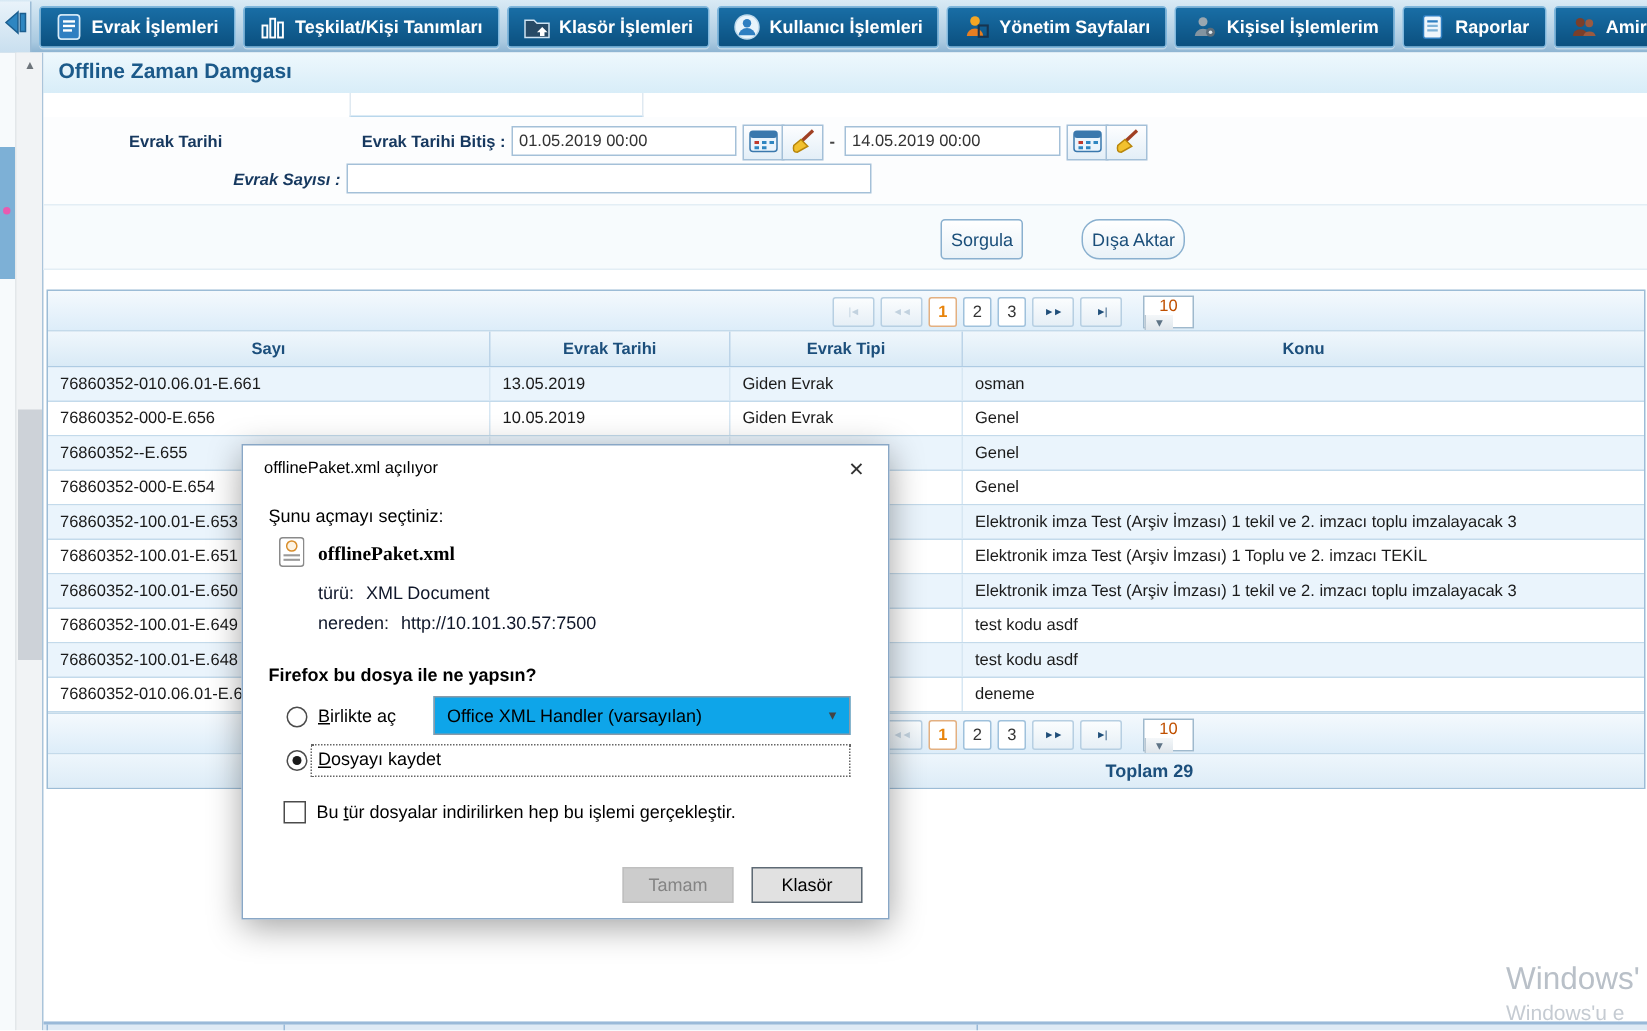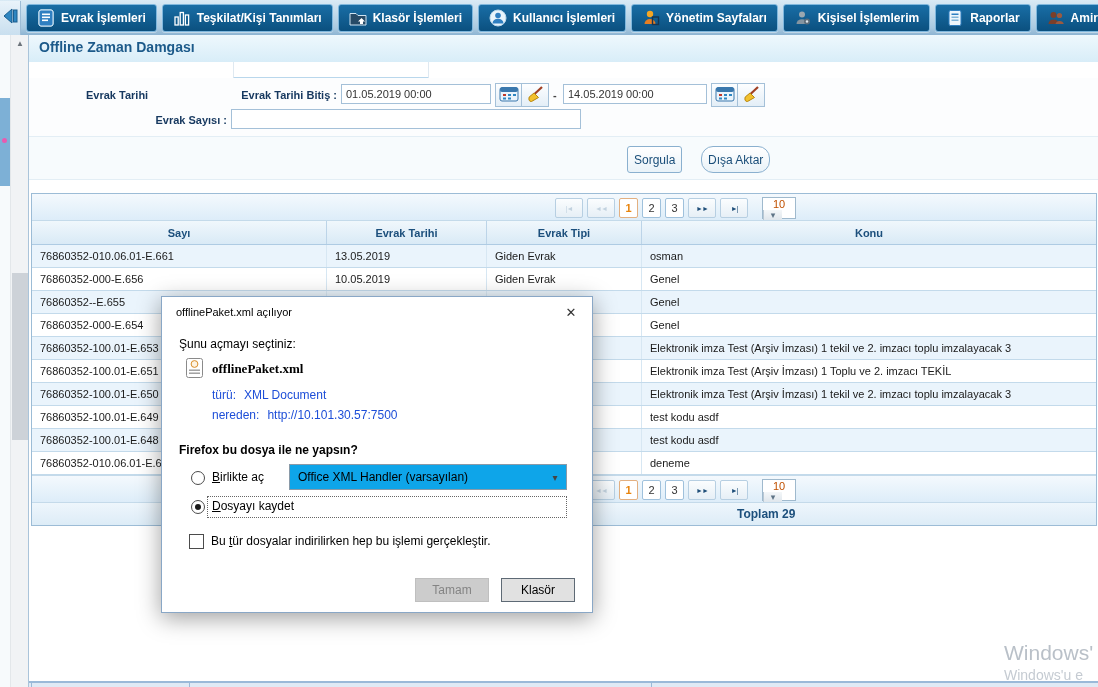--- a/index.html
+++ b/index.html
@@ -94,21 +94,21 @@
 
   
   #dialog{position:absolute;left:161px;top:296px;width:430px;height:315px;background:#fff;
       border:1px solid #89a7c6;box-shadow:0 5px 22px rgba(0,0,0,.38);font-size:12px;color:#000;}
   #dlg-title{position:absolute;left:14px;top:9px;font-size:11px;color:#000;}
   #dlg-close{position:absolute;right:8px;top:5px;width:26px;height:20px;display:flex;align-items:center;
       justify-content:center;font-size:13px;color:#333;cursor:pointer;}
   #dlg-intro{position:absolute;left:17px;top:40px;}
   #dlg-fileicon{position:absolute;left:24px;top:61px;}
   #dlg-filename{position:absolute;left:50px;top:64px;font-size:13px;font-weight:bold;font-family:Liberation Serif, serif;}
-  .dlg-meta{position:absolute;left:50px;color:#1d4ed8;}
+  .dlg-meta{position:absolute;left:50px;color:#0f172a;}
   .dlg-meta .v{margin-left:8px;}
   #dlg-question{position:absolute;left:17px;top:146px;font-weight:bold;}
   .dlg-radio{position:absolute;width:12px;height:12px;border:1px solid #4b4b4b;border-radius:50%;background:#fff;box-sizing:content-box;}
   .dlg-radio.checked::after{content:"";position:absolute;left:3px;top:3px;width:6px;height:6px;border-radius:50%;background:#1a1a1a;}
   #dlg-openwith-label{position:absolute;left:50px;top:173px;}
   #dlg-select{position:absolute;left:127px;top:167px;width:276px;height:24px;border:1px solid #8a9aa8;
       background:#0ea5e9;display:flex;align-items:center;cursor:pointer;}
   #dlg-select .val{flex:1;padding-left:8px;}
   #dlg-select .arr{width:22px;color:#444;font-size:10px;text-align:center;}
   #dlg-save-focus{position:absolute;left:45px;top:199px;width:358px;height:20px;border:1px dotted #666;}
@@ -292,27 +292,27 @@
         </span>
       </div>
       <div class="fbtn" style="left:708px;top:5px;">
         <span>
           <svg width="20" height="18" viewBox="0 0 20 18">
               <line x1="17" y1="2" x2="9.5" y2="9" stroke="#a04024" stroke-width="2.2"></line>
               <path d="M9 8 L13.5 12.5 L6.5 16.5 Q3 16.5 4.2 12 Z" fill="#f2c12e" stroke="#b8860b"></path>
             </svg>
         </span>
       </div>
-      <div class="flabel" style="left:120px;top:31px;width:78px;text-align:right;">Evrak Sayısı :</div>
+      <div class="flabel" style="left:120px;top:31px;width:78px;text-align:right;font-style:italic;">Evrak Sayısı :</div>
       <input class="ftext" style="left: 202px; top: 31px; width: 350px;" value="">
     </div>
 
     <div id="actionband">
       <div class="abtn" style="left:598px;">Sorgula</div>
-      <div class="abtn" style="left:672px;border-radius:12px;">Dışa Aktar</div>
+      <div class="abtn" style="left:692px;border-radius:12px;">Dışa Aktar</div>
     </div>
 
     <div id="grid">
       <div class="pagerbar" id="pager-top">
         <div class="pager-controls">
             <div class="pbtn disabled">|◄</div>
             <div class="pbtn disabled">◄◄</div>
             <div class="ppage current">1</div>
             <div class="ppage">2</div>
             <div class="ppage">3</div>

